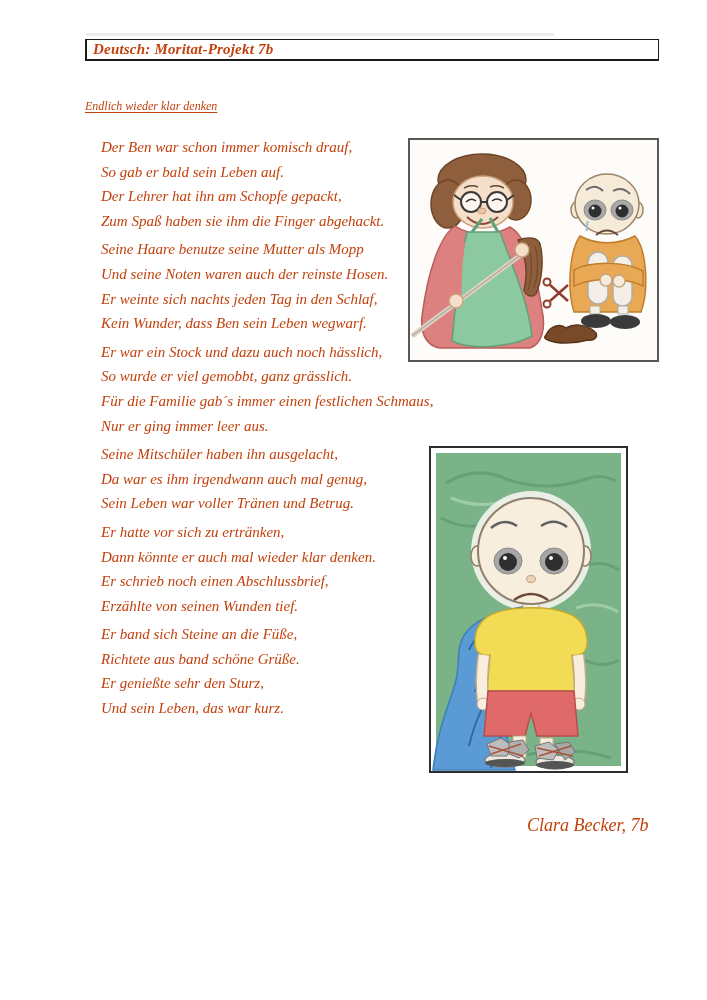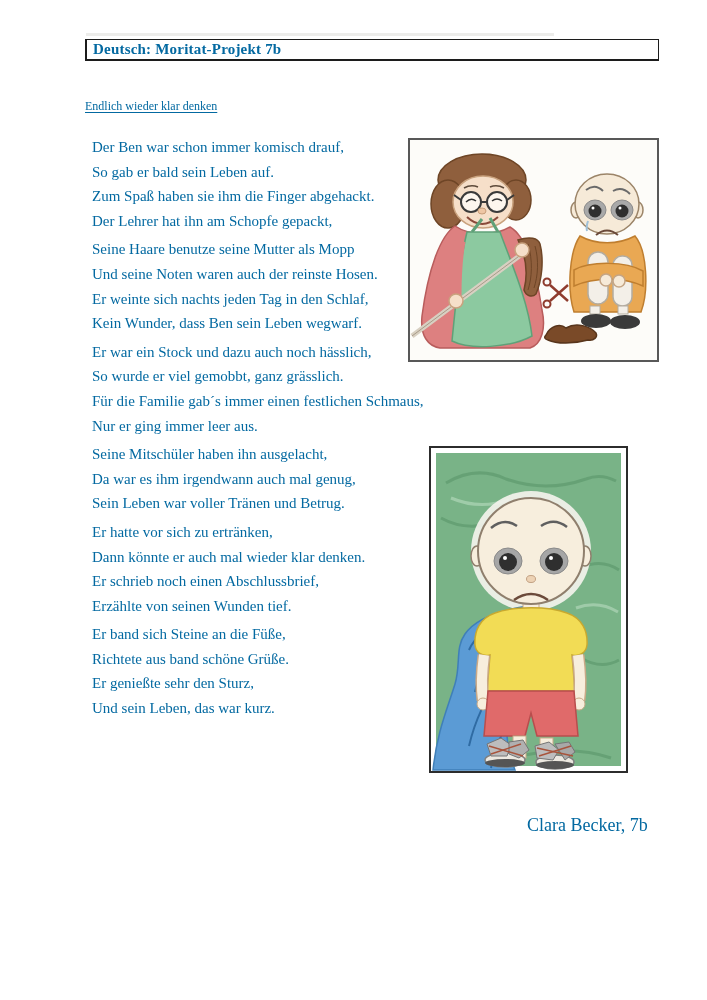--- a/index.html
+++ b/index.html
@@ -1,25 +1,25 @@
 <!DOCTYPE html>
 <html><head>
 <meta charset="utf-8">
 <style>
   html,body{margin:0;padding:0;background:#ffffff;}
   .sheet{position:relative;width:707px;height:1000px;background:#ffffff;
-         font-family:"Liberation Serif",serif;color:#0369a1;overflow:hidden;}
+         font-family:"Liberation Serif",serif;color:#c2410c;overflow:hidden;font-style:italic;}
   .scan-smudge{position:absolute;left:86px;top:33px;width:468px;height:3px;background:#ececea;}
   .header-box{position:absolute;left:85px;top:39px;width:574px;height:22px;
               border:2px solid #1c1c1c;border-width:1.5px 1px 2px 2px;box-sizing:border-box;
               display:flex;align-items:center;padding:0 6px;background:#fff;}
   .header-box span{font-weight:bold;font-size:15px;letter-spacing:.2px;}
   .poem-title{position:absolute;left:85px;top:99px;font-size:12px;
               text-decoration:underline;text-underline-offset:2px;}
-  .poem{position:absolute;left:92px;top:135px;font-size:15px;line-height:24.6px;width:345px;}
+  .poem{position:absolute;left:101px;top:135px;font-size:15px;line-height:24.6px;width:345px;}
   .stanza{margin:0 0 4px 0;}
   .author{position:absolute;left:527px;top:815px;font-size:18px;}
   .figure{position:absolute;box-sizing:border-box;background:#fdfcf9;}
   .fig1{left:408px;top:138px;width:251px;height:224px;border:2px solid #585858;}
   .fig2{left:429px;top:446px;width:199px;height:327px;border:2px solid #2c2c2c;background:#fff;}
   .figure svg{display:block;width:100%;height:100%;}
 </style>
 </head>
 <body>
 
@@ -30,22 +30,22 @@
   <div class="header-box">
     <span>Deutsch: Moritat-Projekt 7b</span>
   </div>
 
   <div class="poem-title">Endlich wieder klar denken</div>
 
   <div class="poem">
     <div class="stanza">
       <div>Der Ben war schon immer komisch drauf,</div>
       <div>So gab er bald sein Leben auf.</div>
+      <div>Der Lehrer hat ihn am Schopfe gepackt,</div>
       <div>Zum Spaß haben sie ihm die Finger abgehackt.</div>
-      <div>Der Lehrer hat ihn am Schopfe gepackt,</div>
     </div>
     <div class="stanza">
       <div>Seine Haare benutze seine Mutter als Mopp</div>
       <div>Und seine Noten waren auch der reinste Hosen.</div>
       <div>Er weinte sich nachts jeden Tag in den Schlaf,</div>
       <div>Kein Wunder, dass Ben sein Leben wegwarf.</div>
     </div>
     <div class="stanza">
       <div>Er war ein Stock und dazu auch noch hässlich,</div>
       <div>So wurde er viel gemobbt, ganz grässlich.</div>

